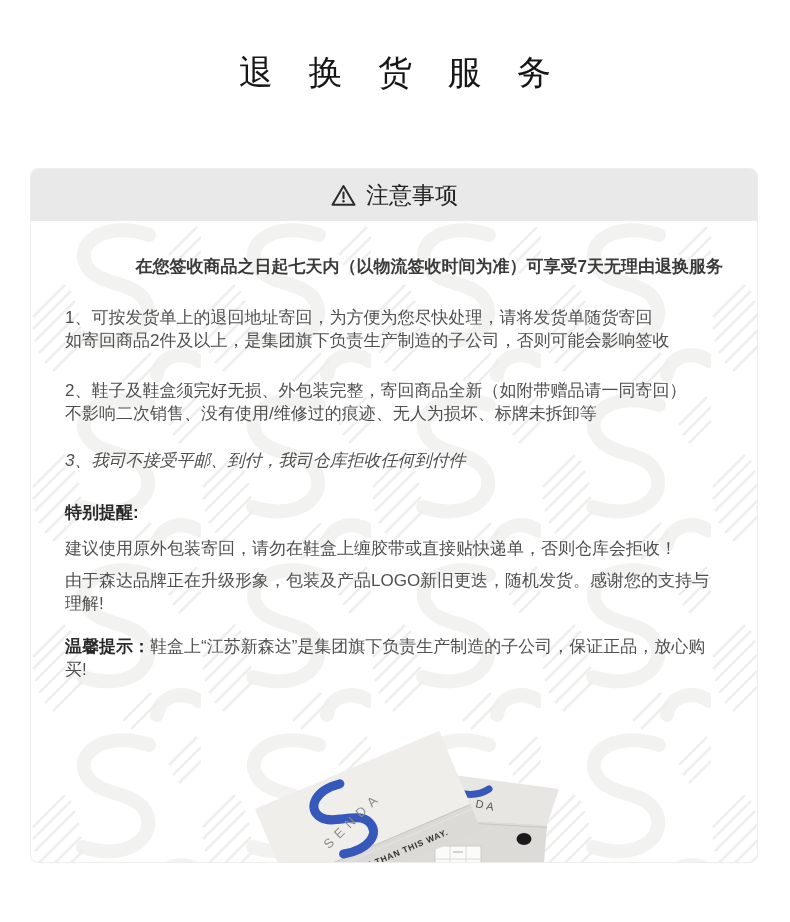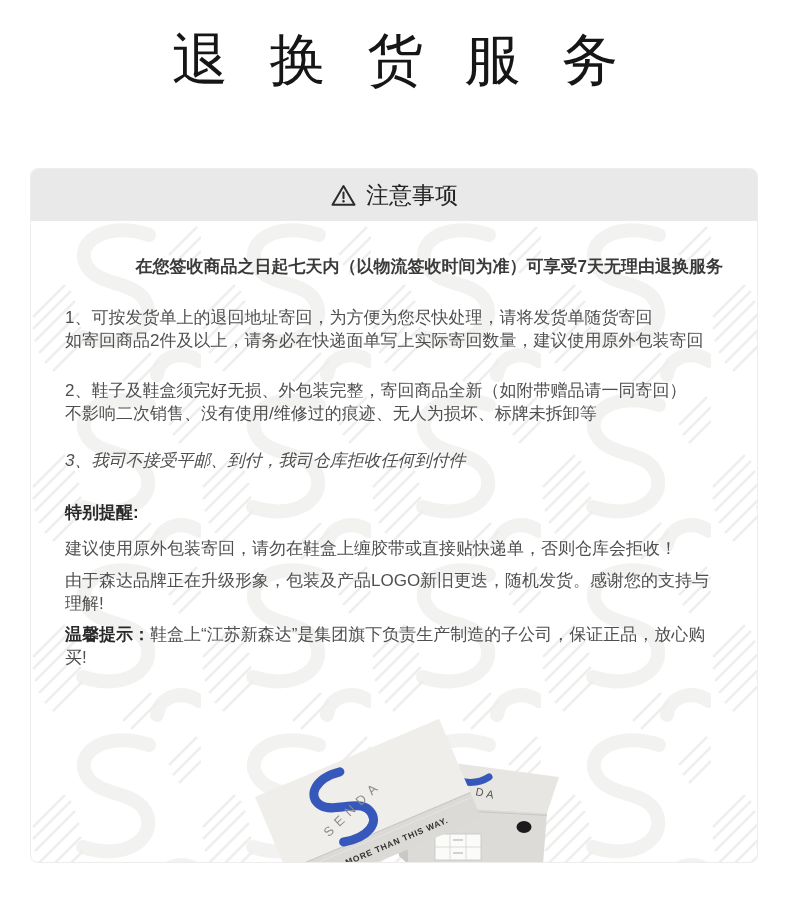--- a/index.html
+++ b/index.html
@@ -2,22 +2,22 @@
 <html><head>
 <meta charset="utf-8">
 <style>
   html,body{margin:0;padding:0;}
   body{
     width:790px;height:922px;position:relative;background:#ffffff;
     font-family:"Liberation Sans","DejaVu Sans",sans-serif;
     -webkit-font-smoothing:antialiased;overflow:hidden;
   }
   .page-title{
-    text-align:center;margin:0;padding-top:32px;
-    font-size:56px;line-height:56px;font-weight:500;color:#161616;
+    text-align:center;margin:12px;padding-top:32px;
+    font-size:34px;line-height:56px;font-weight:500;color:#161616;
     letter-spacing:13px;text-indent:13px;
   }
   .card{
     position:absolute;left:30px;top:168px;width:728px;height:695px;
     border:1px solid #ededed;border-radius:8px;background:#ffffff;
     overflow:hidden;box-sizing:border-box;
   }
   .card-header{
     height:52px;background:#e9e9e9;display:flex;align-items:center;justify-content:center;
     gap:9px;font-size:23px;color:#242424;font-weight:400;
@@ -28,21 +28,21 @@
   .content{position:relative;padding:35px 34px 0 34px;color:#4f4f4f;font-size:17px;}
   .intro{margin:0;text-align:right;font-weight:700;color:#3a3a3a;line-height:22px;}
   .para{margin:0;line-height:23px;}
   .para.p1{margin-top:28px;}
   .para.p2{margin-top:27px;}
   .para.p3{margin-top:24px;font-style:italic;}
   .special-heading{margin:29px 0 8px 0;font-weight:700;color:#292929;line-height:23px;}
   .special-line{margin:0;line-height:23px;}
   .sl1{margin-top:13px;}
   .sl2{margin-top:9px;}
-  .sl3{margin-top:8px;}
+  .sl3{margin-top:20px;}
   .tip-label{font-weight:700;color:#292929;}
   .figure-wrap{position:relative;width:330px;margin:16px auto 0 auto;}
 </style>
 </head>
 <body>
 
 <h1 class="page-title">退 换 货 服 务</h1>
 
 <section class="card">
 
@@ -80,21 +80,21 @@
         </pattern>
       </defs>
       <rect x="0" y="0" width="726" height="641" fill="url(#sendaPattern)"></rect>
     </svg>
 
     <div class="content">
       <p class="intro">在您签收商品之日起七天内（以物流签收时间为准）可享受7天无理由退换服务</p>
 
       <p class="para p1">
         <span>1、可按发货单上的退回地址寄回，为方便为您尽快处理，请将发货单随货寄回</span><br>
-        <span>如寄回商品2件及以上，请务必在快递面单写上实际寄回数量，建议使用原外包装寄回</span>
+        <span>如寄回商品2件及以上，是集团旗下负责生产制造的子公司，否则可能会影响签收</span>
       </p>
 
       <p class="para p2">
         <span>2、鞋子及鞋盒须完好无损、外包装完整，寄回商品全新（如附带赠品请一同寄回）</span><br>
         <span>不影响二次销售、没有使用/维修过的痕迹、无人为损坏、标牌未拆卸等</span>
       </p>
 
       <p class="para p3">
         <span>3、我司不接受平邮、到付，我司仓库拒收任何到付件</span><br>
       </p>

